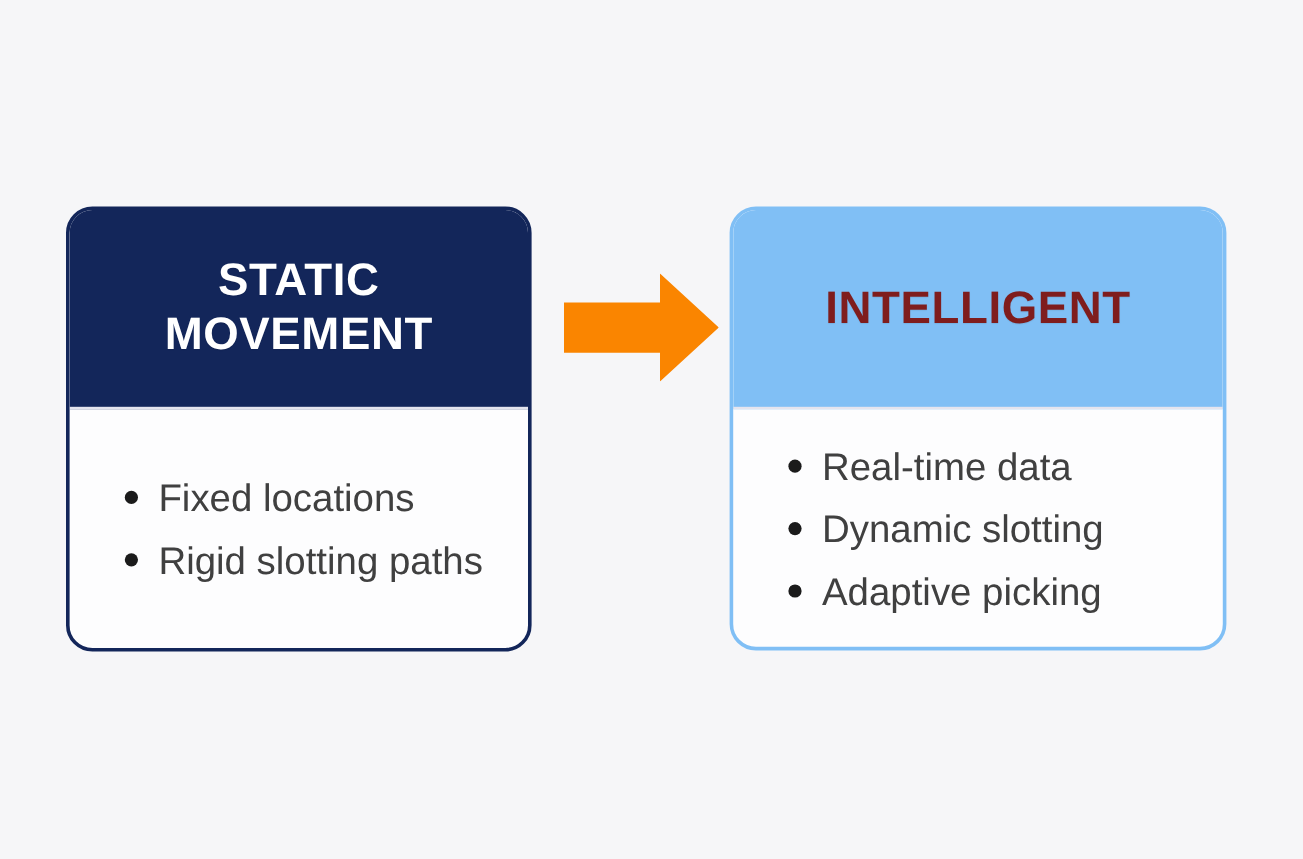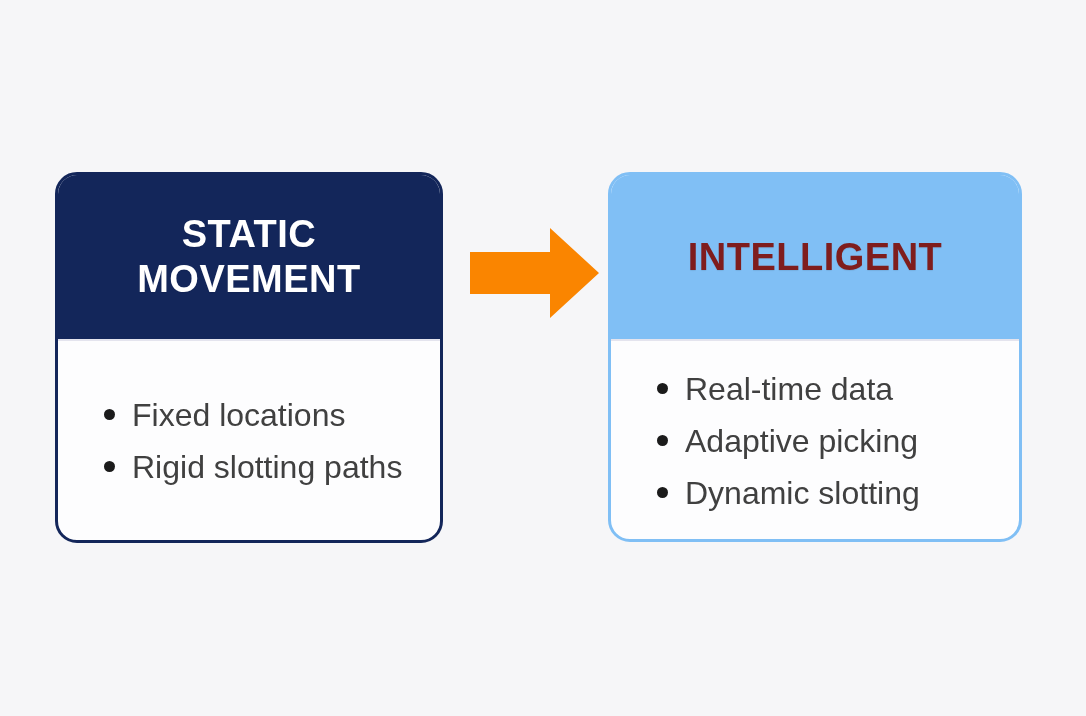--- a/index.html
+++ b/index.html
@@ -116,23 +116,23 @@
       <span class="card-title-line">INTELLIGENT</span>
     </div>
     <div class="card-body">
       <ul class="bullet-list">
         <li>
           <span class="bullet-dot"></span>
           <span>Real-time data</span>
         </li>
         <li>
           <span class="bullet-dot"></span>
-          <span>Adaptive picking</span>
+          <span>Dynamic slotting</span>
         </li>
         <li>
           <span class="bullet-dot"></span>
-          <span>Dynamic slotting</span>
+          <span>Adaptive picking</span>
         </li>
       </ul>
     </div>
   </div>
 
 </div>
 
 </body></html>

